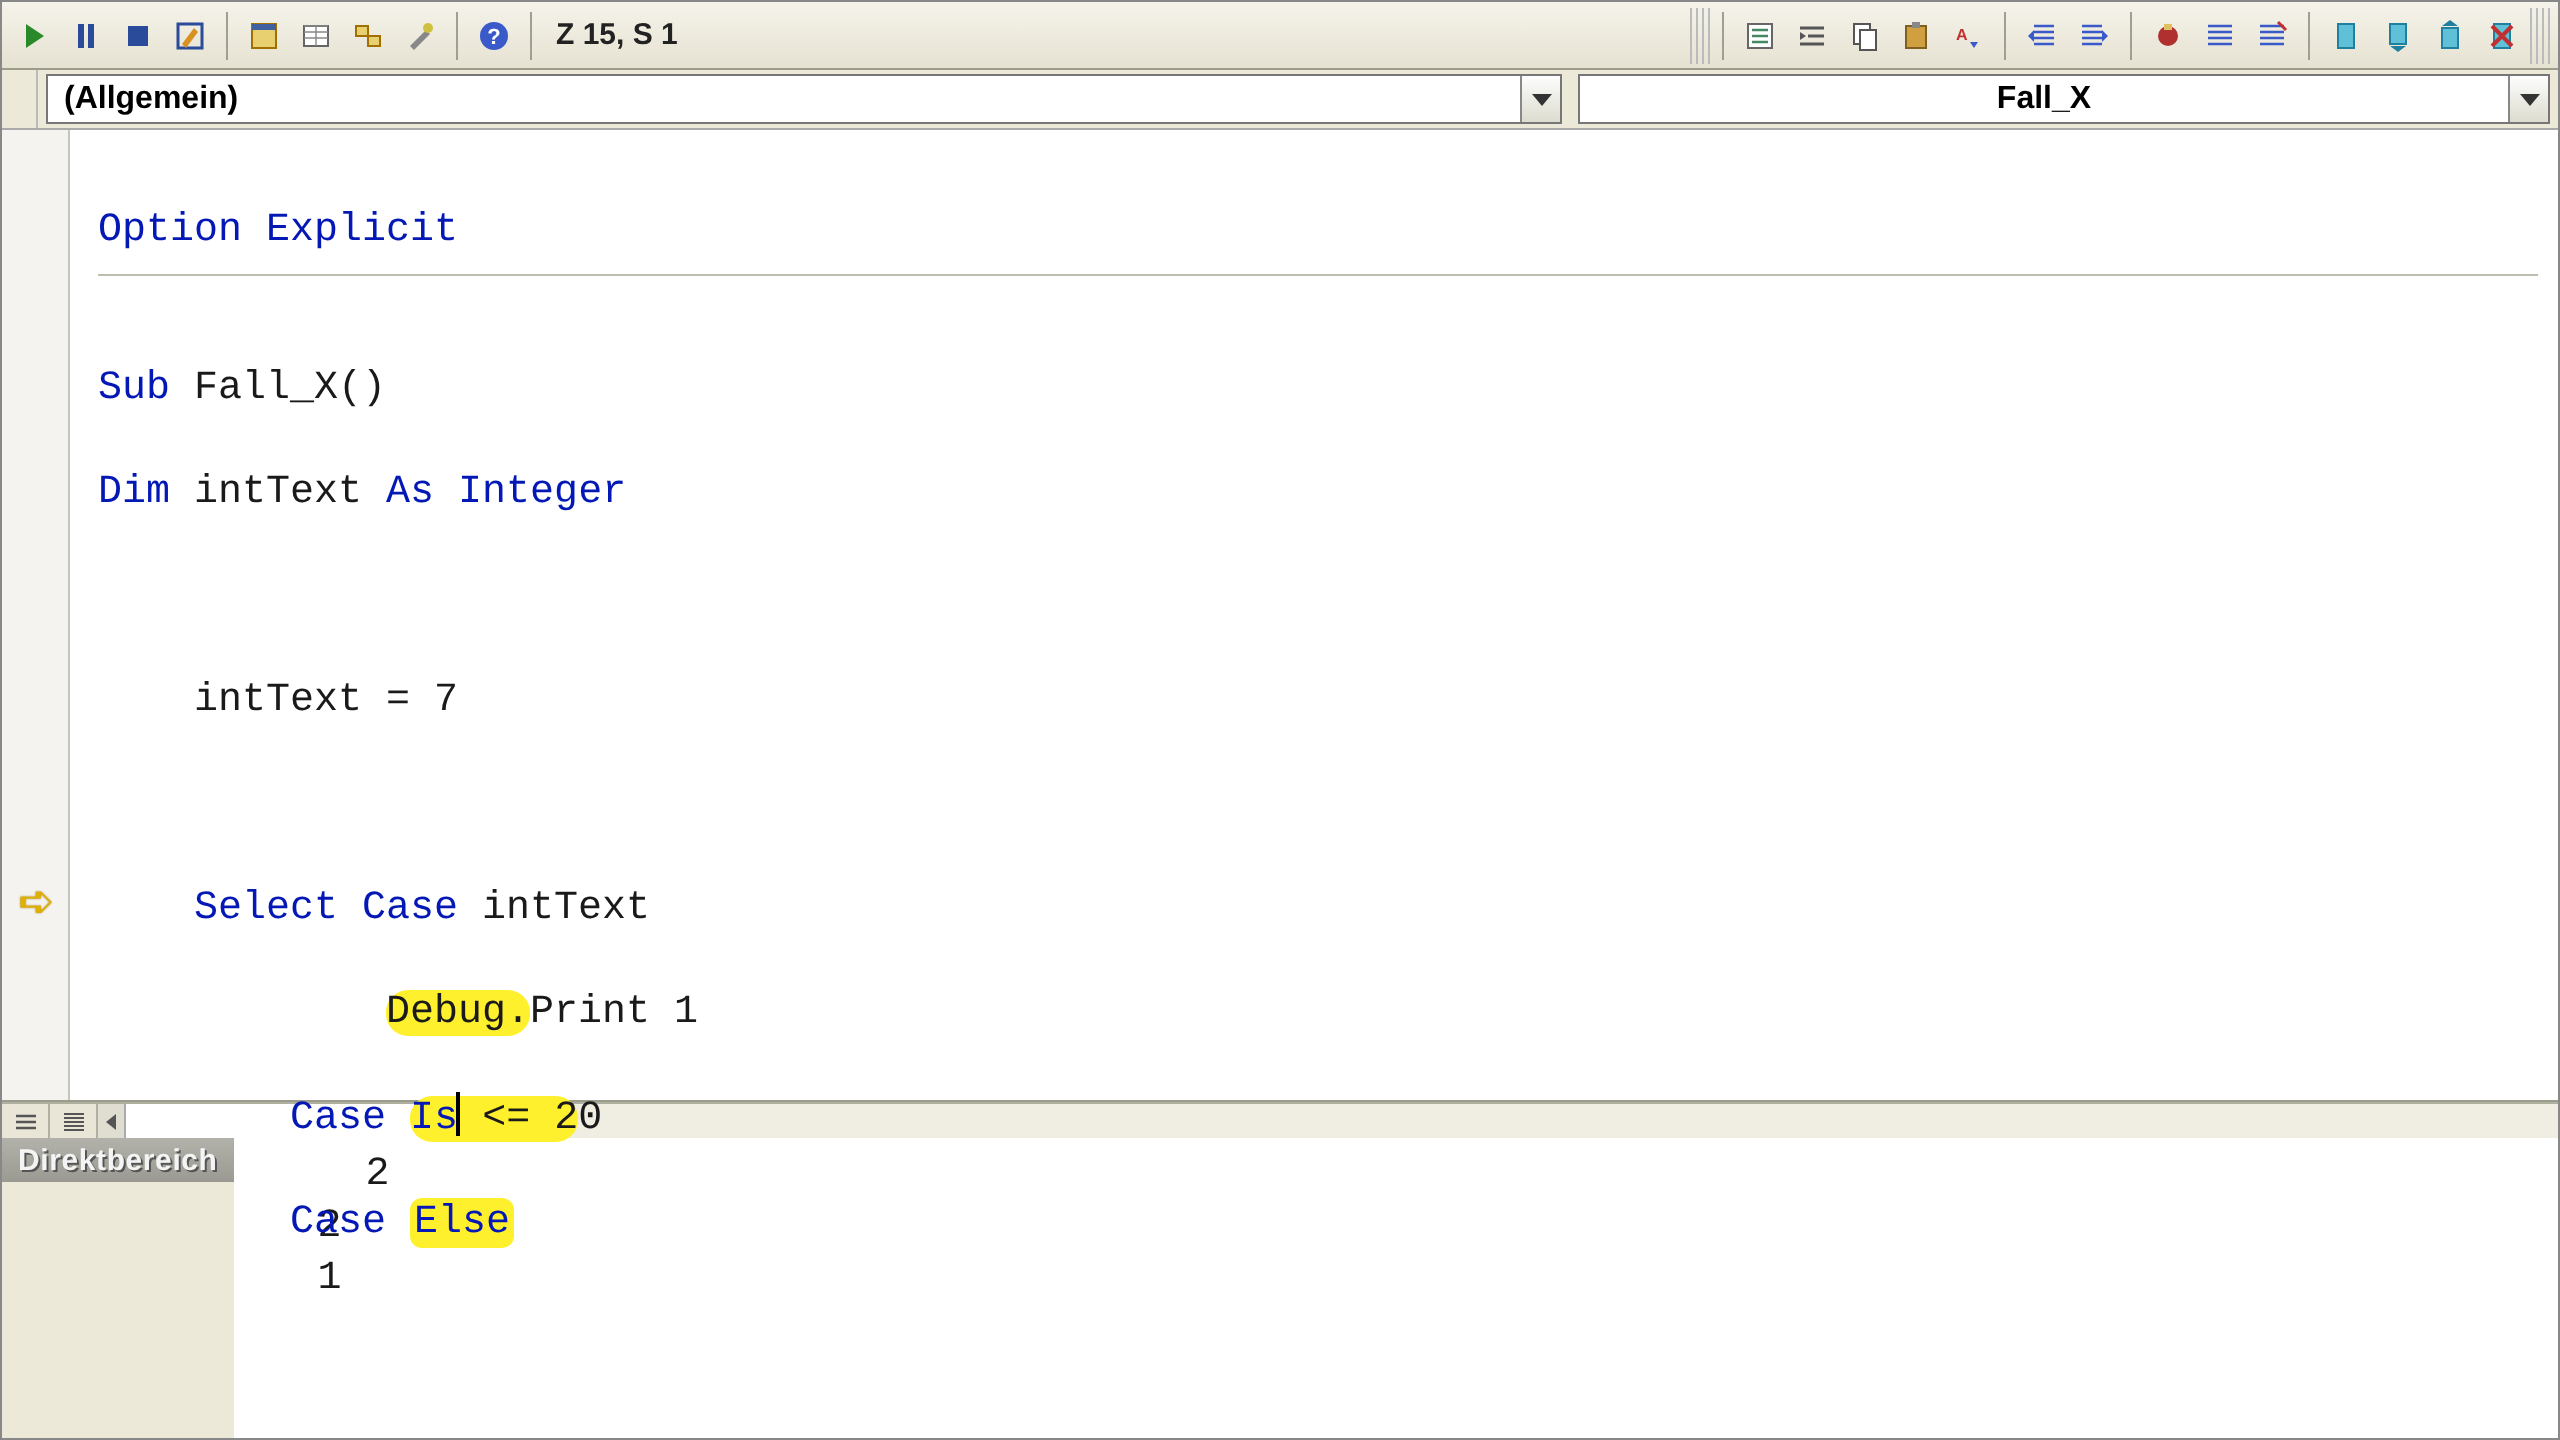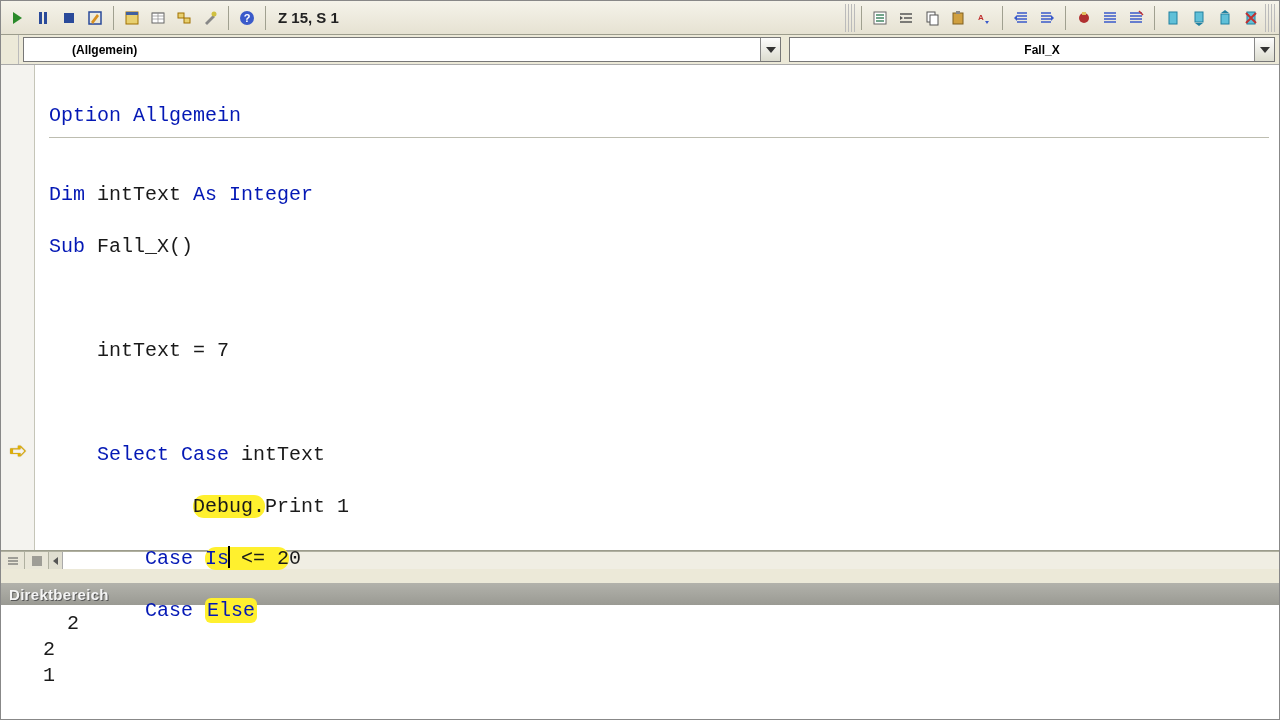--- a/index.html
+++ b/index.html
@@ -74,25 +74,24 @@
     background: #fff;
     margin: 2px 4px;
     position: relative;
   }
   .dd-left  { flex: 0 0 758px; }
   .dd-right { flex: 1; text-align: center; }
   .dd-text {
     flex: 1;
     padding: 0 8px;
     font-weight: bold;
-    font-size: 12px;
+    font-size: 16px;
     color: #000;
     white-space: nowrap;
     overflow: hidden;
-    margin-left: 40px;
   }
   .dd-arrow {
     width: 20px;
     height: 100%;
     background: linear-gradient(#fdfdfd,#dcdccf);
     border-left: 1px solid #888;
     display: flex;
     align-items: center;
     justify-content: center;
   }
@@ -180,21 +179,21 @@
   .et-track {
     width: 150px;
     background: #fff;
     border-right: 1px solid #aaa;
   }
 
   
   .imm-wrap {
     height: 150px;
     display: flex;
-    flex-direction: column;
+    flex-direction: row;
   }
   .imm-splitter {
     height: 14px;
     background: #ece9d8;
   }
   .imm-title {
     height: 22px;
     background: linear-gradient(#b2b2ab,#9a9a93);
     color: #f4f4f4;
     font-weight: bold;
@@ -378,23 +377,23 @@
     <div class="dd-text">Fall_X</div>
     <div class="dd-arrow"></div>
   </div>
 </div>
 
 <div class="editor-wrap">
   <div class="margin">
     <span class="exec-arrow" style="top:373px">➪</span>
   </div>
   <div class="code">
-<div class="opt-line"><span class="kw">Option Allgemein</span></div>
+<div class="opt-line"><span class="kw">Option Explicit</span></div>
+<div><span class="kw">Sub</span> Fall_X()</div>
 <div><span class="kw">Dim</span> intText <span class="kw">As Integer</span></div>
-<div><span class="kw">Sub</span> Fall_X()</div>
 <div> </div>
 <div>    intText = 7</div>
 <div> </div>
 <div>    <span class="kw">Select Case</span> intText</div>
 <div>            <span class="hl">Debug.</span>Print 1</div>
 <div>        <span class="kw">Case</span> <span class="hl"><span class="kw">Is</span><span class="cursor-marker"></span> &lt;= 2</span>0</div>
 <div>        <span class="kw">Case</span> <span class="hl hl-round"><span class="kw">Else</span></span></div>
 
 
 

